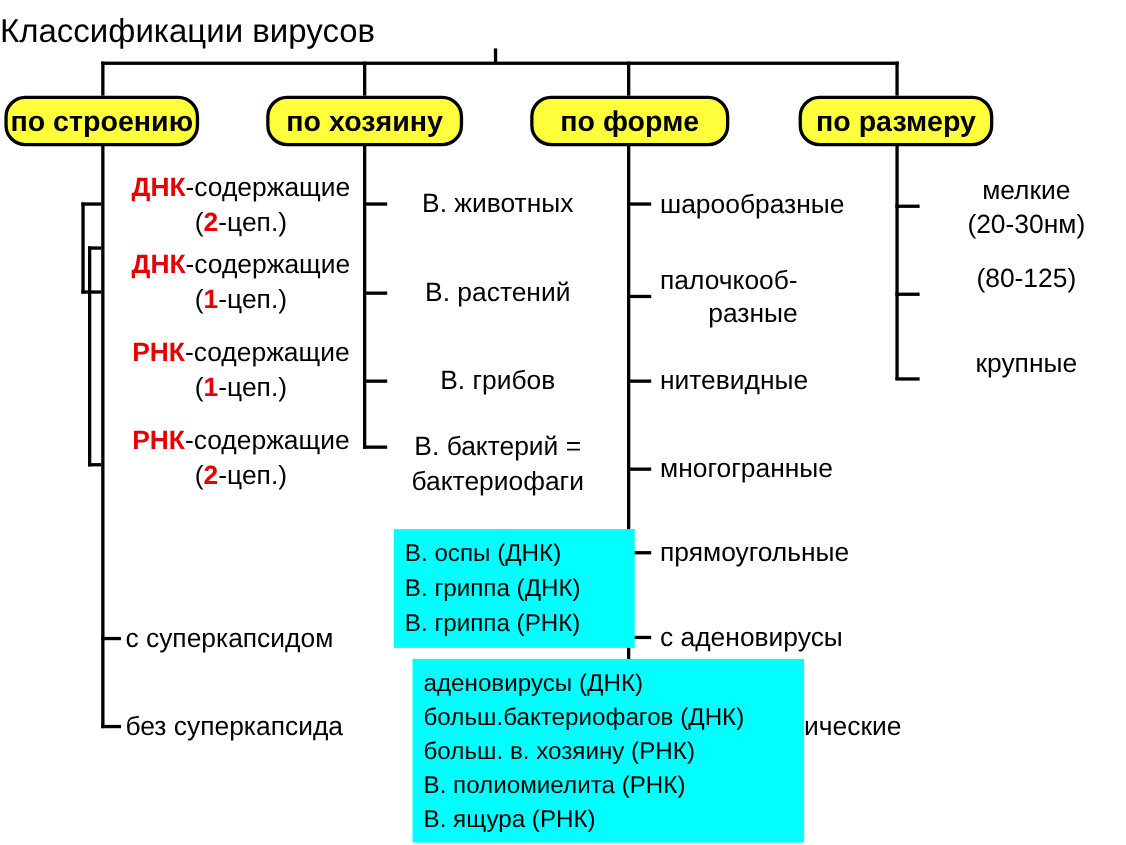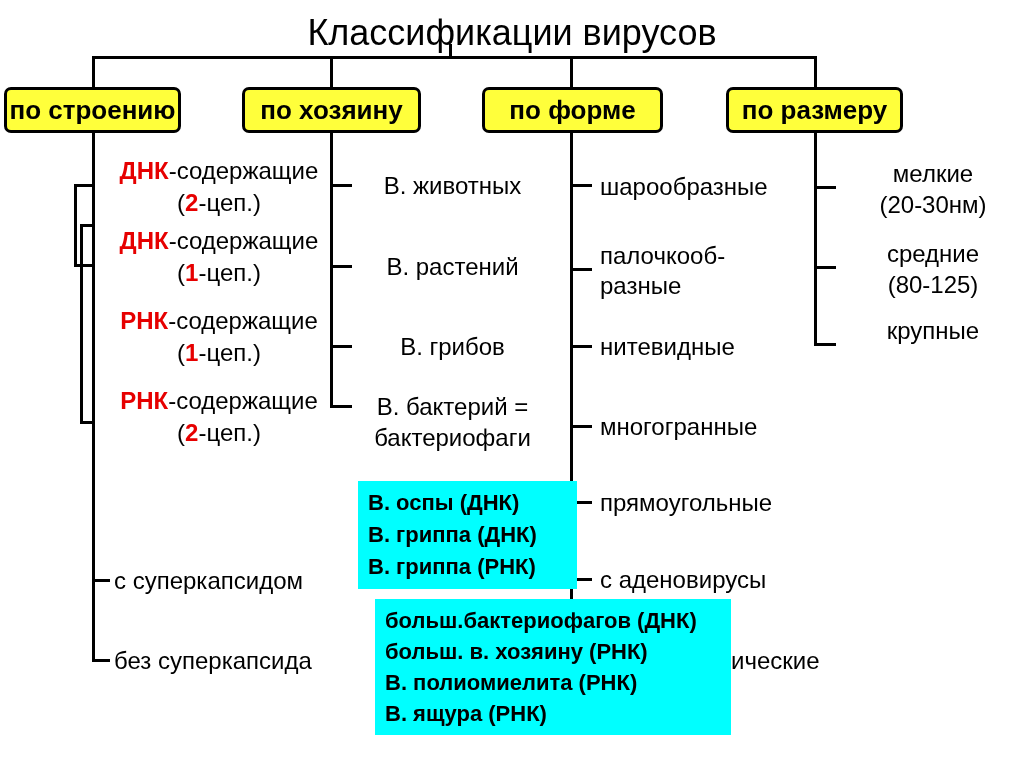--- a/index.html
+++ b/index.html
@@ -1,37 +1,37 @@
 <!DOCTYPE html>
 <html><head>
 <meta charset="utf-8">
 <style>
   html,body{margin:0;padding:0;}
   body{
     width:1024px;height:768px;position:relative;overflow:hidden;
     background:#ffffff;color:#000;
     font-family:"Liberation Sans","DejaVu Sans",sans-serif;
   }
-  #title{position:absolute;top:12px;left:0;width:100%;text-align:center;font-size:36px;}
+  #title{position:absolute;top:12px;left:0;width:100%;text-align:left;font-size:30px;}
   .vline{position:absolute;width:3px;background:#000;z-index:1;}
   .hline{position:absolute;height:3px;background:#000;z-index:1;}
   .cat{
-    position:absolute;height:40px;background:#ffff3b;border:3px solid #000;border-radius:7px;
+    position:absolute;height:40px;background:#ffff3b;border:3px solid #000;border-radius:19px;
     display:flex;align-items:center;justify-content:center;
     font-weight:bold;font-size:26px;z-index:2;white-space:nowrap;
   }
   .item{position:absolute;font-size:24px;line-height:32px;z-index:2;white-space:nowrap;}
   .tc{text-align:center;}
   .red{color:#e60000;font-weight:bold;}
   .cyan{
-    position:absolute;background:#00ffff;font-weight:bold;font-size:22px;
+    position:absolute;background:#00ffff;font-weight:normal;font-size:22px;
     padding:6px 10px;z-index:5;white-space:nowrap;
   }
   .lh31{line-height:31px;}
-  .lh30{line-height:30px;}
+  .lh30{line-height:30px;text-align:right;}
   .lh32{line-height:32px;}
 </style>
 </head>
 <body>
 
 <div id="title">Классификации вирусов</div>
 
 <div class="vline" style="left:449px;top:44px;height:14px"></div>
 <div class="hline" style="left:92px;top:56px;width:725px"></div>
 <div class="vline" style="left:92px;top:56px;height:31px"></div>
@@ -110,30 +110,30 @@
 <div class="vline" style="left:814px;top:129px;height:216px"></div>
 <div class="hline" style="left:814px;top:186px;width:22px"></div>
 <div class="hline" style="left:814px;top:266px;width:22px"></div>
 <div class="hline" style="left:814px;top:343px;width:22px"></div>
 
 <div class="item tc lh31" style="left:843px;top:158px;width:180px">
   <div>мелкие</div>
   <div>(20-30нм)</div>
 </div>
 <div class="item tc lh31" style="left:843px;top:238px;width:180px">
-  <div>средние</div>
   <div>(80-125)</div>
 </div>
 <div class="item tc lh31" style="left:843px;top:315px;width:180px">
   <div>крупные</div>
 </div>
 
 <div class="cyan lh32" style="left:358px;top:481px;width:199px">
   <div>В. оспы (ДНК)</div>
   <div>В. гриппа (ДНК)</div>
   <div>В. гриппа (РНК)</div>
 </div>
 <div class="cyan lh31" style="left:375px;top:599px;width:336px">
+  <div>аденовирусы (ДНК)</div>
   <div>больш.бактериофагов (ДНК)</div>
   <div>больш. в. хозяину (РНК)</div>
   <div>В. полиомиелита (РНК)</div>
   <div>В. ящура (РНК)</div>
 </div>
 
 </body></html>

